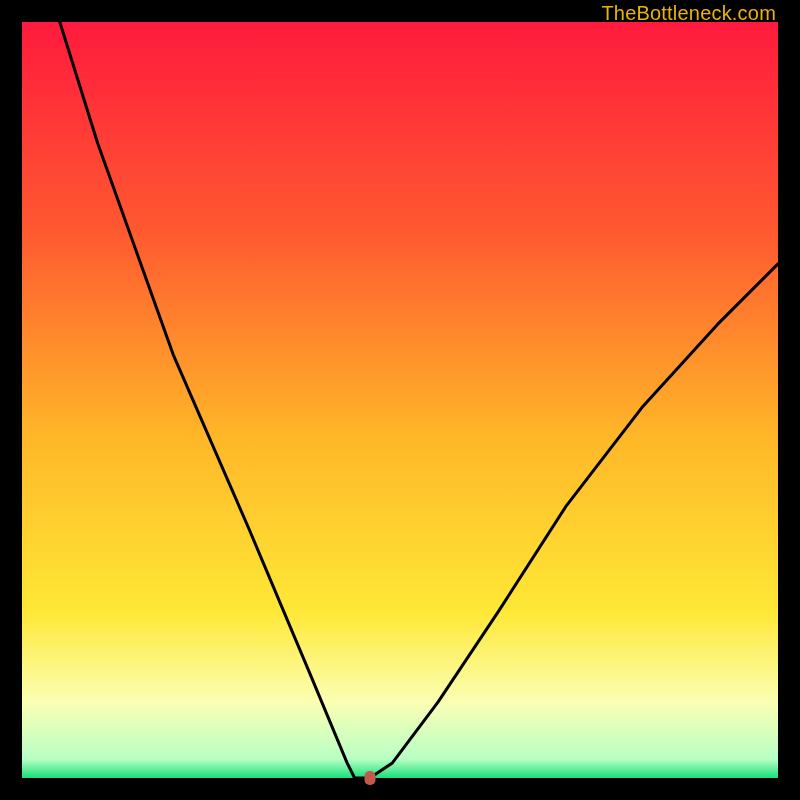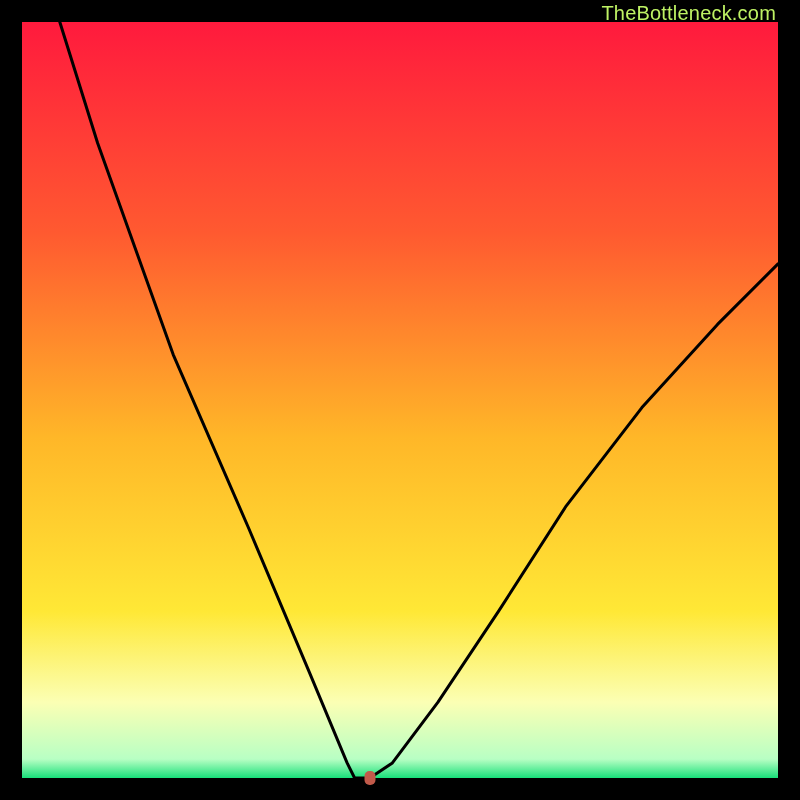--- a/index.html
+++ b/index.html
@@ -30,21 +30,21 @@
       var(--c-q3) 78%,
       var(--c-lemon) 90%,
       var(--c-near-bottom) 97.5%,
       var(--c-bottom) 100%
     );
   }
   .watermark {
     position: absolute;
     top: 2px;
     right: 24px;
-    color: #bef264;
+    color: #eab308;
     font-size: 20px;
     font-weight: 500;
     letter-spacing: 0.2px;
     user-select: none;
   }
   svg.curve {
     position: absolute;
     left: 0;
     top: 0;
     width: 756px;

